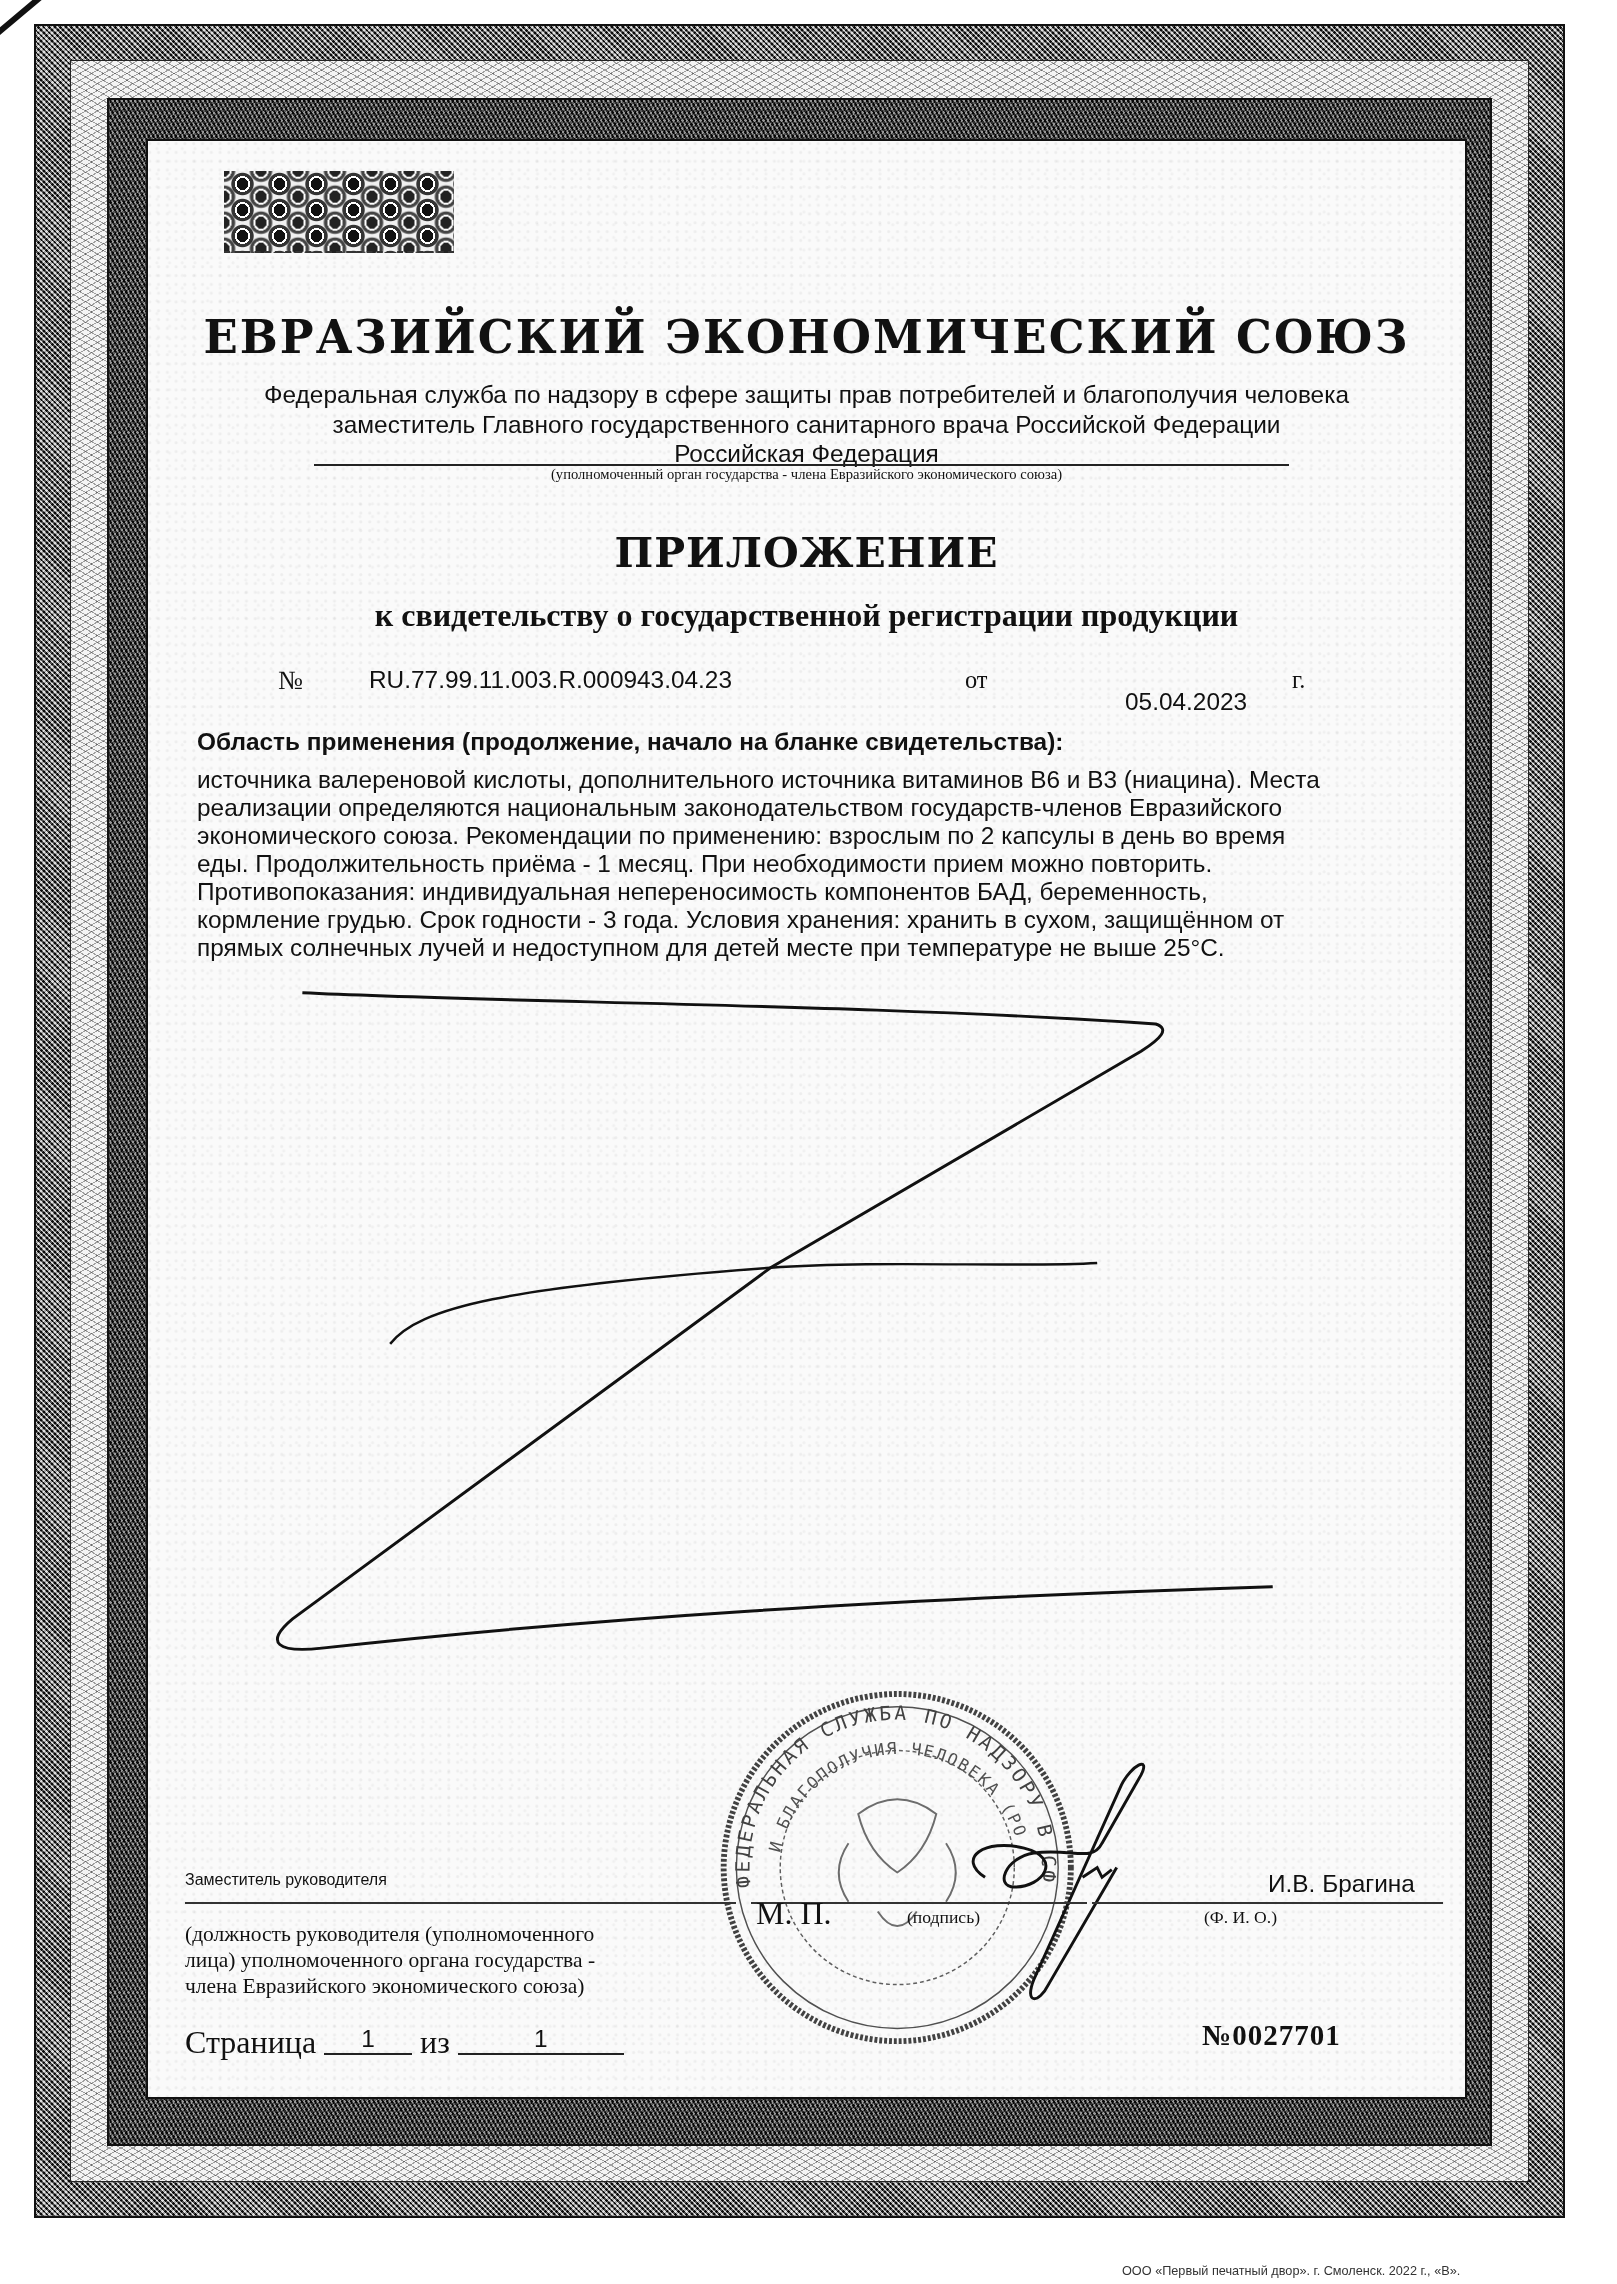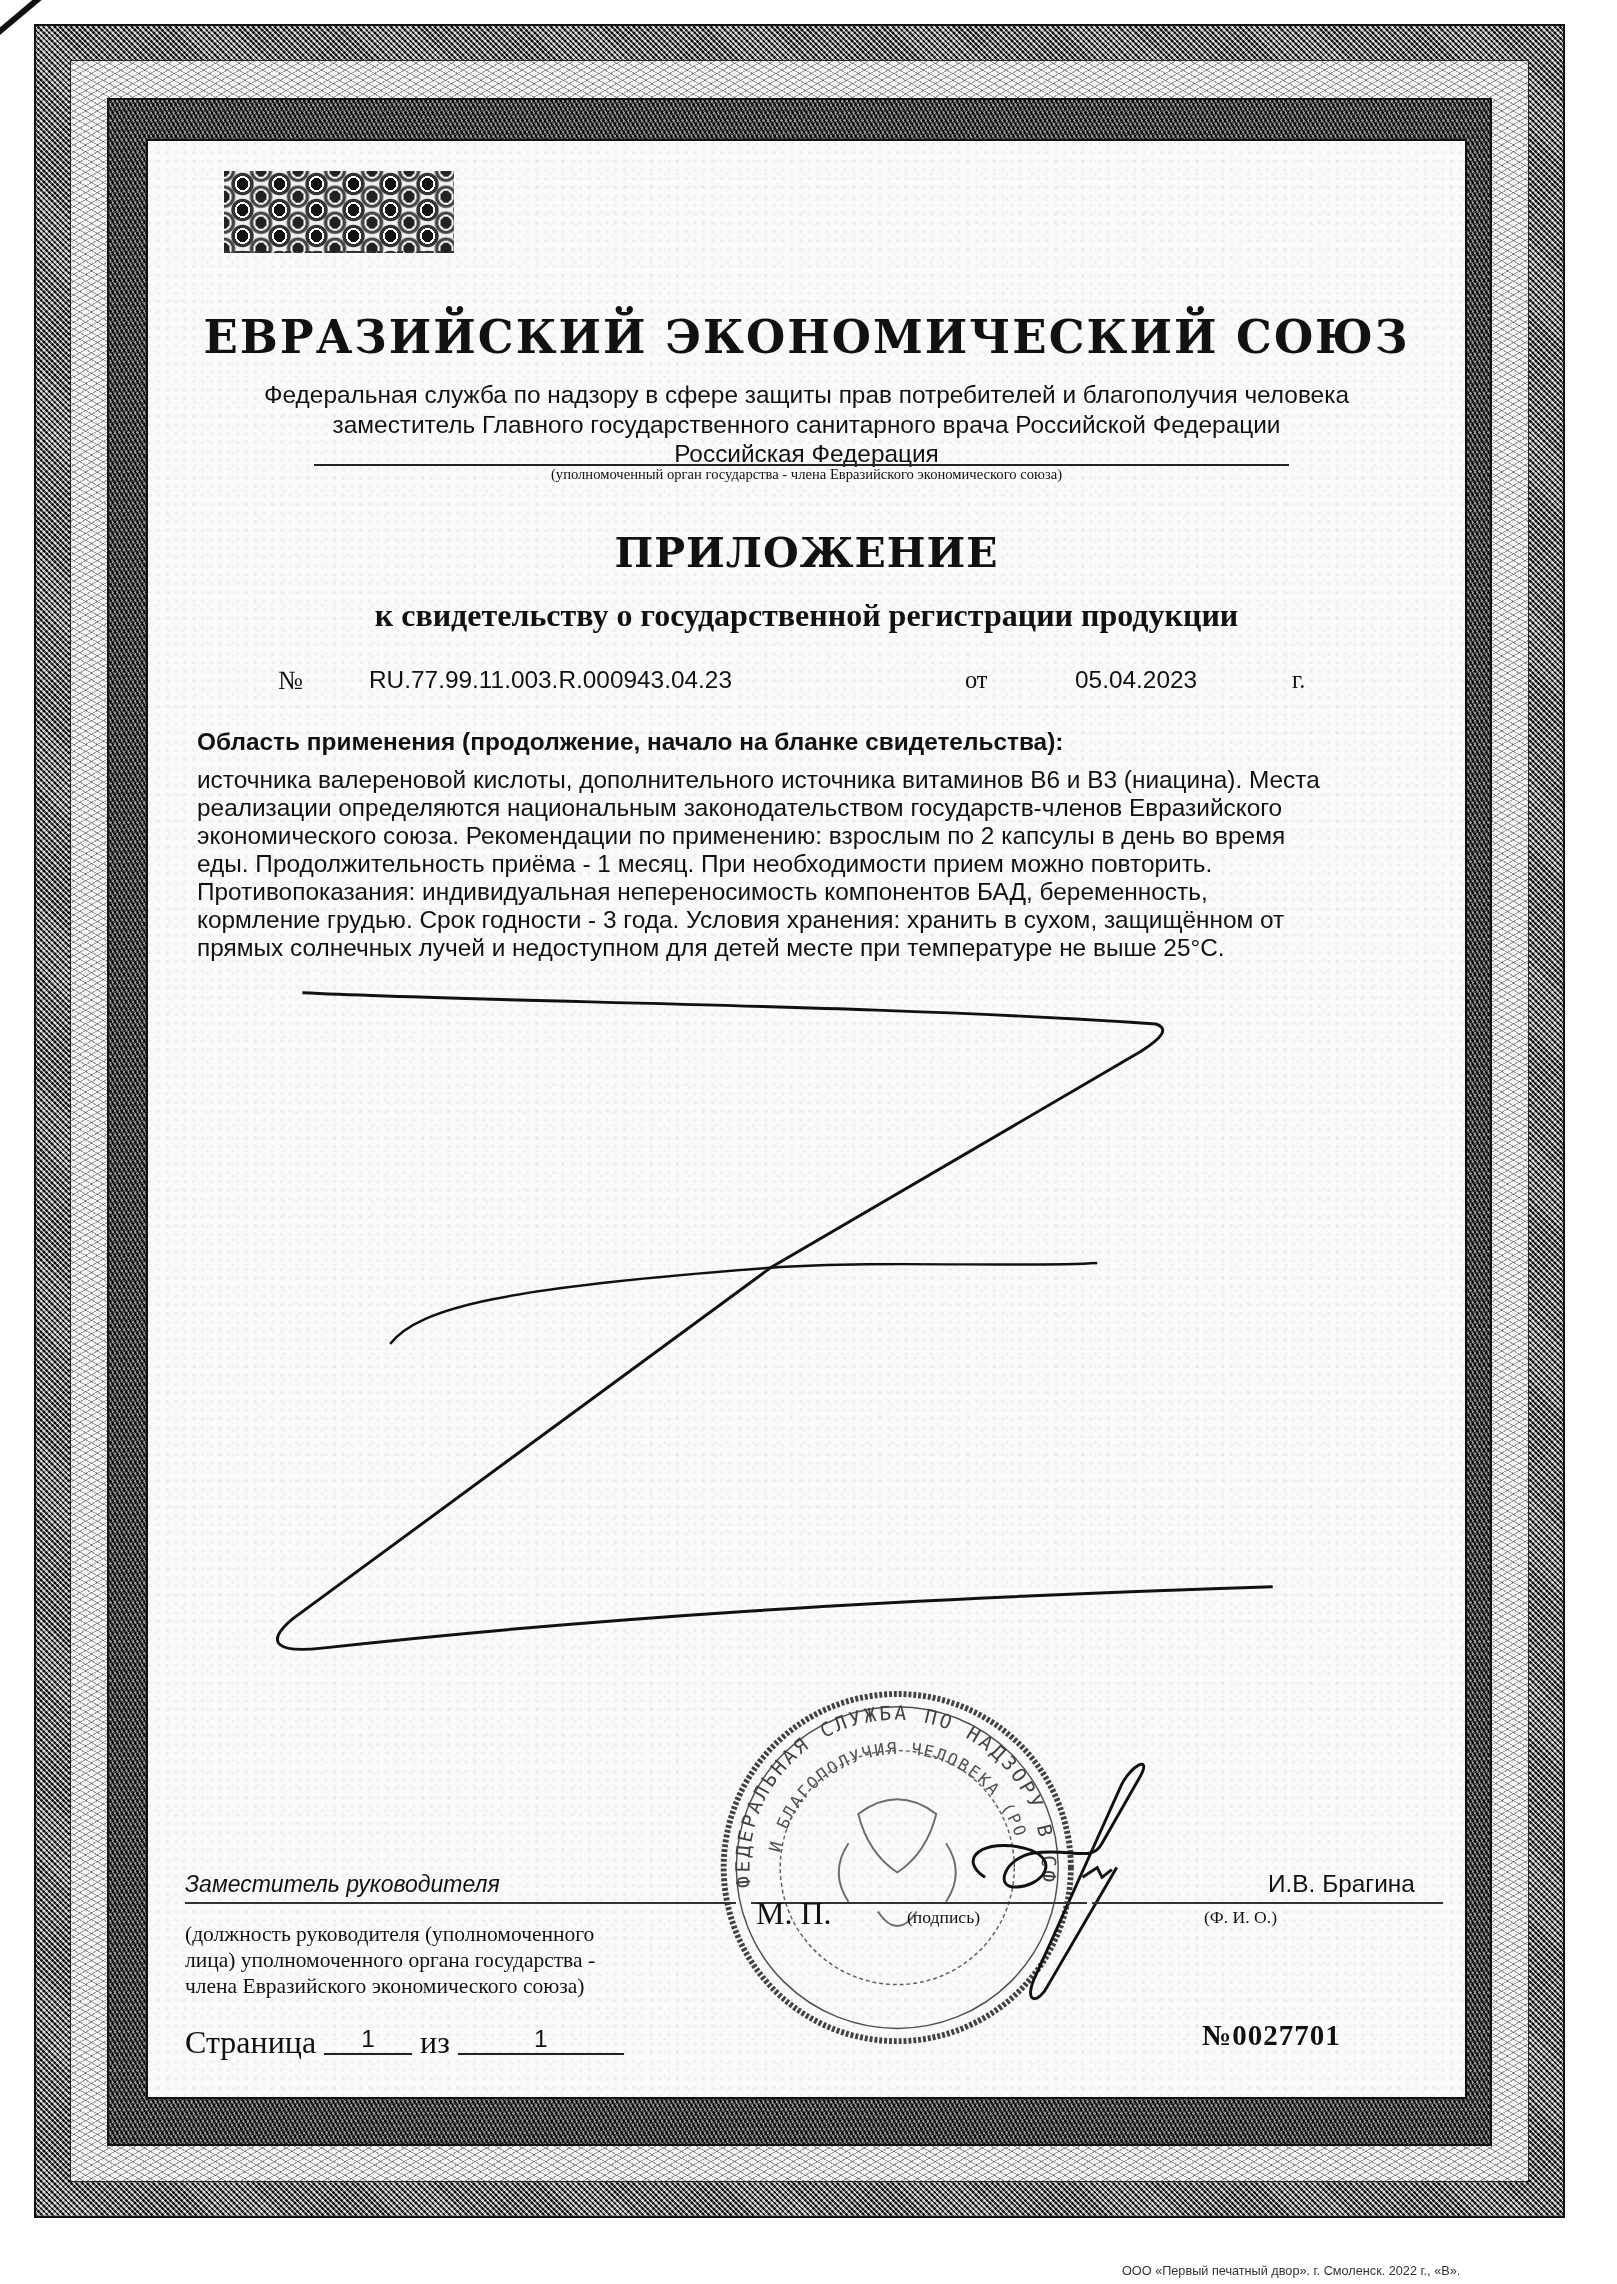--- a/index.html
+++ b/index.html
@@ -66,30 +66,30 @@
   .agency-line { left: 314px; top: 464px; width: 975px; height: 0; border-top: 2px solid #222; }
   .agency-caption { top: 466px; font-family: "Liberation Serif", serif; font-size: 14.6px; }
 
   .title-app { top: 529px; font-family: "DejaVu Serif", serif; font-weight: 900; font-size: 41px; letter-spacing: 1px; }
   .subtitle { top: 597px; font-family: "Liberation Serif", serif; font-weight: bold; font-size: 32px; }
 
   .regrow { top: 666px; font-size: 24.4px; height: 33px; }
   .reg-no-sign { left: 278px; font-family: "Liberation Serif", serif; font-size: 26px; }
   .reg-number { left: 369px; }
   .reg-from { left: 965px; font-family: "Liberation Serif", serif; }
-  .reg-date { left: 1075px; }
+  .reg-date { left: 1125px; margin-top: 22px; }
   .reg-year { left: 1292px; font-family: "Liberation Serif", serif; }
 
   .section-head { left: 197px; top: 728px; font-size: 24.4px; font-weight: bold; }
   .body-text { left: 197px; top: 766px; width: 1258px; font-size: 24.4px; line-height: 28px; }
   .body-text p { margin: 0; white-space: nowrap; }
 
   svg.scribble { left: 0; top: 0; }
 
-  .sig-role { left: 185px; top: 1871px; font-size: 23px; font-style: italic; }
+  .sig-role { left: 185px; top: 1871px; font-size: 16px; }
   .sig-line-1 { left: 185px; top: 1902px; width: 551px; border-top: 2px solid #333; }
   .sig-line-2 { left: 751px; top: 1902px; width: 336px; border-top: 2px solid #333; }
   .sig-line-3 { left: 1092px; top: 1902px; width: 351px; border-top: 2px solid #333; }
   .mp { left: 756px; top: 1895px; font-family: "Liberation Serif", serif; font-size: 32px; }
   .sig-caption { left: 907px; top: 1907px; font-family: "Liberation Serif", serif; font-size: 17.6px; }
   .fio-value { left: 1268px; top: 1870px; font-size: 24.4px; }
   .fio-caption { left: 1204px; top: 1907px; font-family: "Liberation Serif", serif; font-size: 17.6px; }
 
   .role-caption { left: 185px; top: 1921px; font-family: "Liberation Serif", serif; font-size: 21.5px; line-height: 26px; }
   .role-caption p { margin: 0; }

